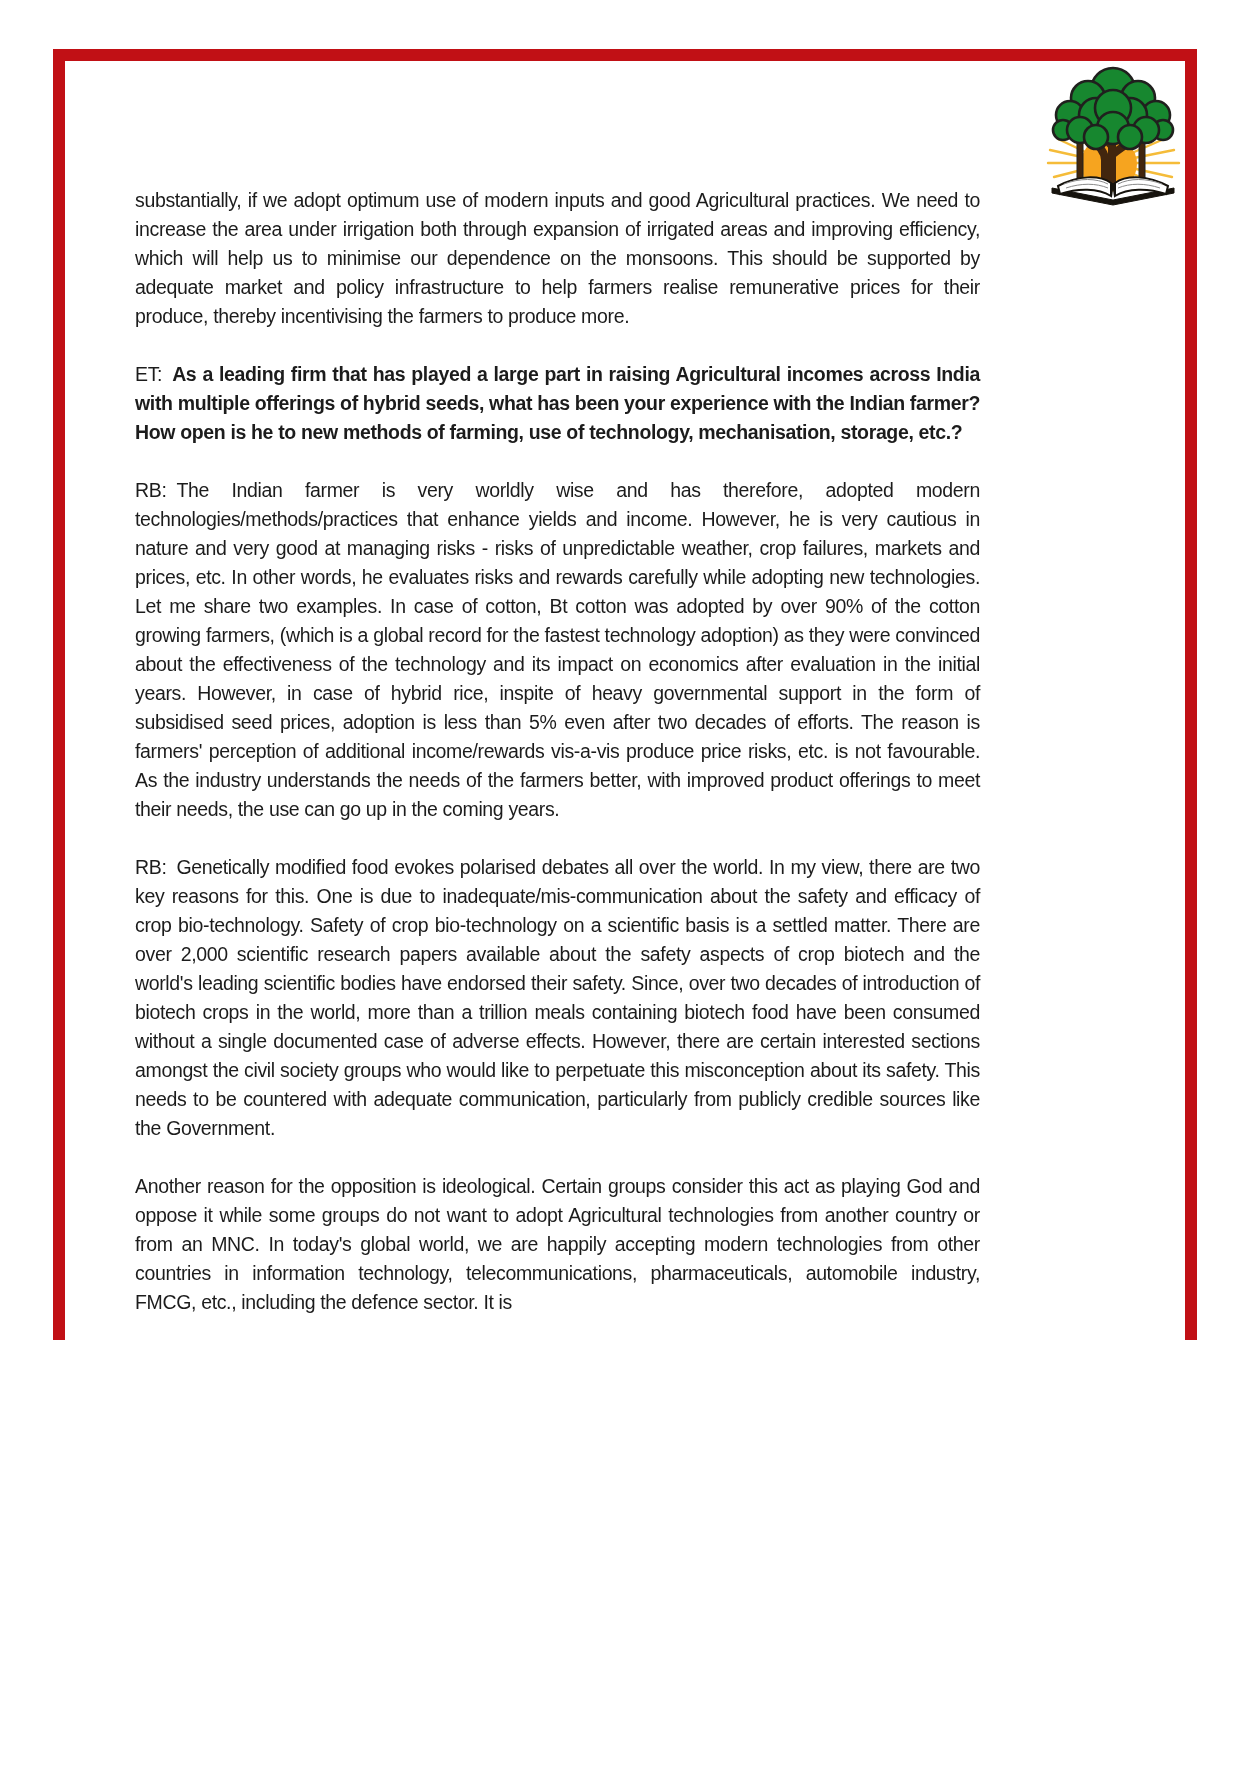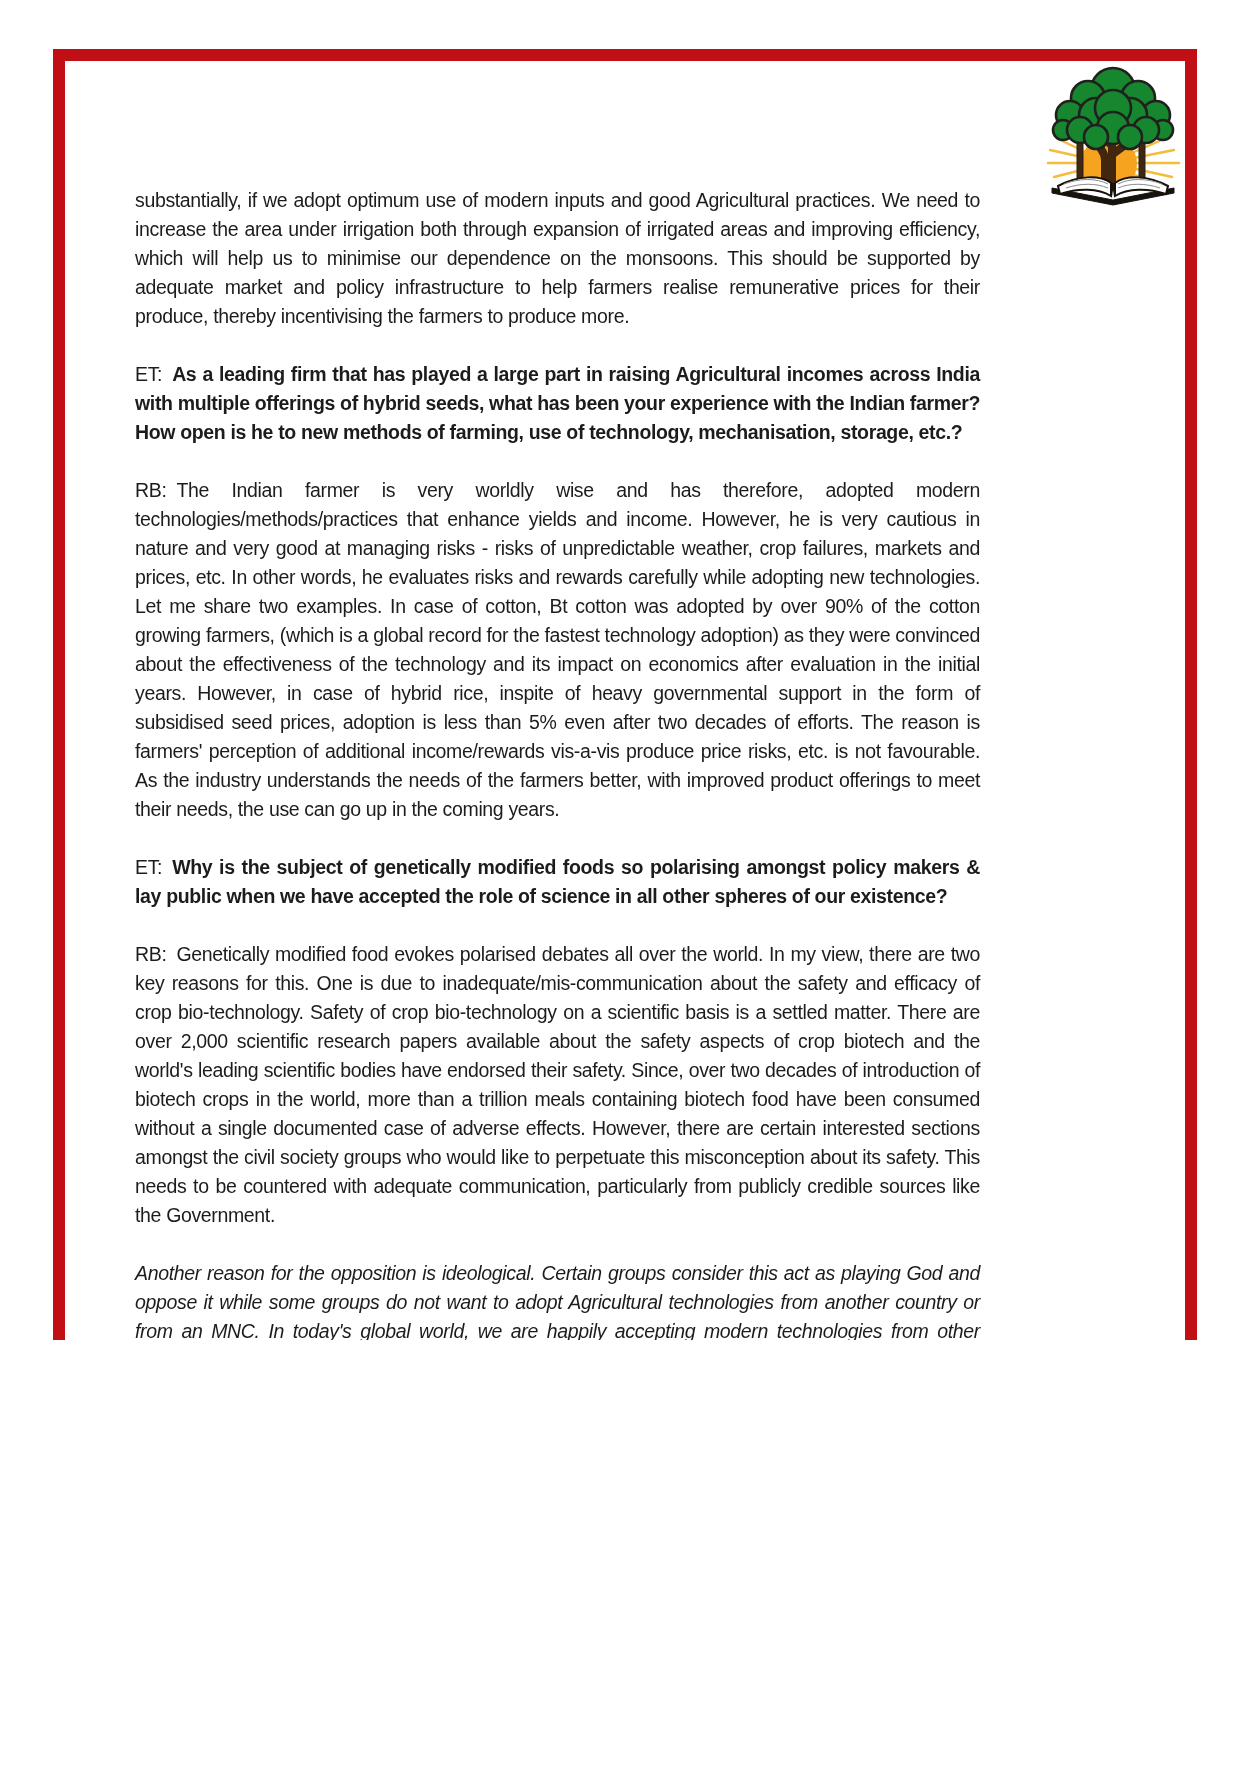--- a/index.html
+++ b/index.html
@@ -37,21 +37,21 @@
     position:absolute;
     left:135px; top:186px;
     width:845px;
     color:var(--text-color);
     font-size:19.5px;
     line-height:29px;
     letter-spacing:-0.35px;
     text-align:justify;
   }
   .para{margin-bottom:29px;}
-  .para:last-child{margin-bottom:8px;font-style:italic;}
+  .para:last-child{margin-bottom:8px;}
   .question{font-weight:700;}
   .prefix{font-weight:400; margin-right:10px;}
   .page-number{
     position:absolute;
     left:1063px; top:1634px;
     font-size:23px;
     color:var(--text-color);
     margin-top:27px;
   }
 </style>
@@ -122,23 +122,20 @@
     </p>
 
     <p class="para question">
       <span class="prefix">ET:</span><span>As a leading firm that has played a large part in raising Agricultural incomes across India with multiple offerings of hybrid seeds, what has been your experience with the Indian farmer? How open is he to new methods of farming, use of technology, mechanisation, storage, etc.?</span>
     </p>
 
     <p class="para">
       <span class="prefix">RB:</span><span>The Indian farmer is very worldly wise and has therefore, adopted modern technologies/methods/practices that enhance yields and income. However, he is very cautious in nature and very good at managing risks - risks of unpredictable weather, crop failures, markets and prices, etc. In other words, he evaluates risks and rewards carefully while adopting new technologies. Let me share two examples. In case of cotton, Bt cotton was adopted by over 90% of the cotton growing farmers, (which is a global record for the fastest technology adoption) as they were convinced about the effectiveness of the technology and its impact on economics after evaluation in the initial years. However, in case of hybrid rice, inspite of heavy governmental support in the form of subsidised seed prices, adoption is less than 5% even after two decades of efforts. The reason is farmers' perception of additional income/rewards vis-a-vis produce price risks, etc. is not favourable. As the industry understands the needs of the farmers better, with improved product offerings to meet their needs, the use can go up in the coming years.</span>
     </p>
 
-    <p class="para question">
-      <span class="prefix">ET:</span><span>Why is the subject of genetically modified foods so polarising amongst policy makers &amp; lay public when we have accepted the role of science in all other spheres of our existence?</span>
-    </p>
 
     <p class="para">
       <span class="prefix">RB:</span><span>Genetically modified food evokes polarised debates all over the world. In my view, there are two key reasons for this. One is due to inadequate/mis-communication about the safety and efficacy of crop bio-technology. Safety of crop bio-technology on a scientific basis is a settled matter. There are over 2,000 scientific research papers available about the safety aspects of crop biotech and the world's leading scientific bodies have endorsed their safety. Since, over two decades of introduction of biotech crops in the world, more than a trillion meals containing biotech food have been consumed without a single documented case of adverse effects. However, there are certain interested sections amongst the civil society groups who would like to perpetuate this misconception about its safety. This needs to be countered with adequate communication, particularly from publicly credible sources like the Government.</span>
     </p>
 
     <p class="para">
       <span>Another reason for the opposition is ideological. Certain groups consider this act as playing God and oppose it while some groups do not want to adopt Agricultural technologies from another country or from an MNC. In today's global world, we are happily accepting modern technologies from other countries in information technology, telecommunications, pharmaceuticals, automobile industry, FMCG, etc., including the defence sector. It is</span>
     </p>
 
   </div>

